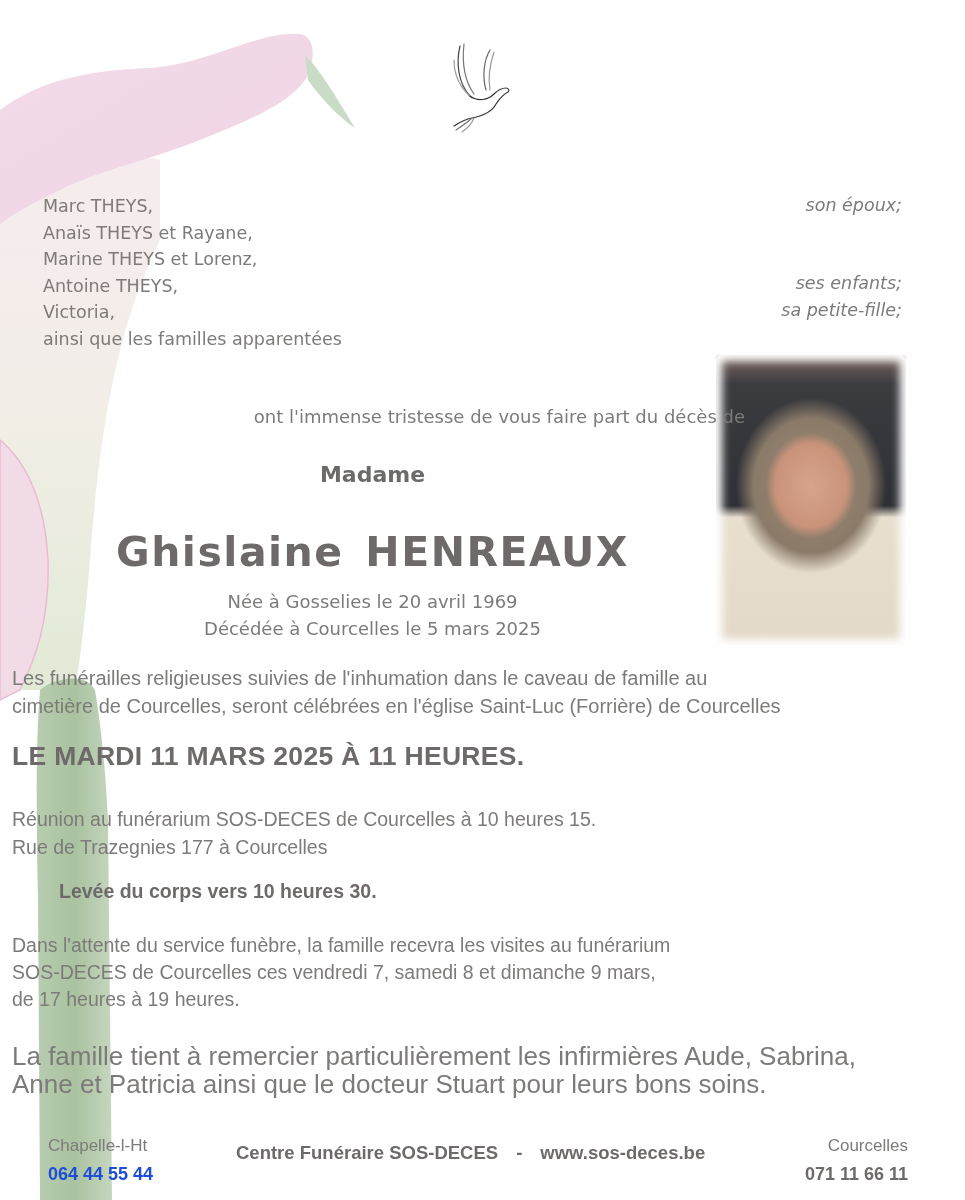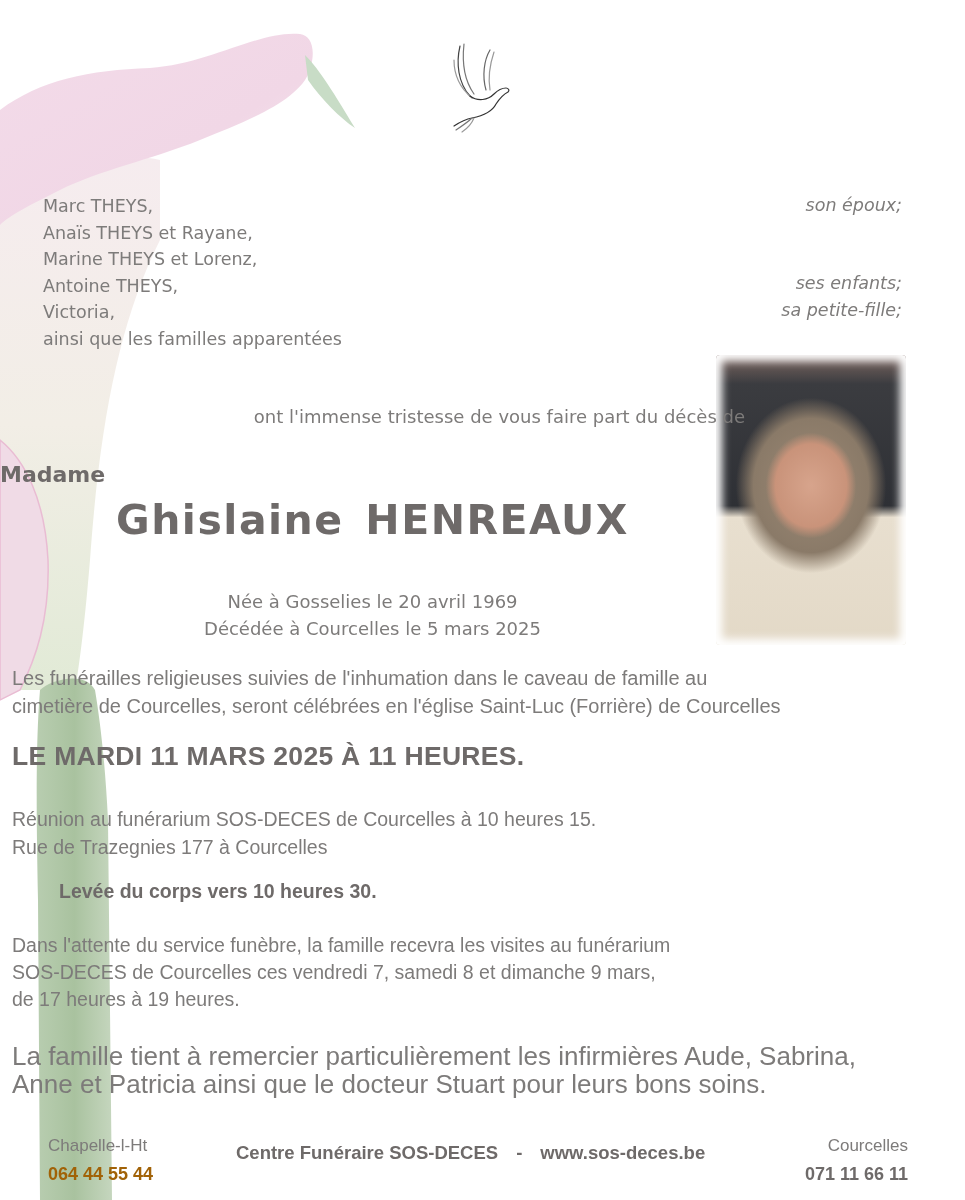--- a/index.html
+++ b/index.html
@@ -23,34 +23,34 @@
     .photo { left: 716px; top: 355px; width: 190px; height: 290px; border-radius: 4px;
       background:
         radial-gradient(ellipse 34% 26% at 50% 45%, #d7a48c 0%, #c9937a 55%, rgba(201,147,122,0) 70%),
         radial-gradient(ellipse 55% 42% at 50% 45%, #9d8a76 0%, #8a7a68 55%, rgba(138,122,104,0) 72%),
         linear-gradient(180deg, #7b6660 0%, #3b3c40 10%, #2e3035 52%, #e8dfcf 56%, #e3d9c7 100%);
       box-shadow: 0 0 8px 6px #ffffff inset;
       filter: blur(0.3px);
     }
 
     .intro { left: 0; width: 745px; top: 406px; text-align: right; font-size: 18px; color: #7d7b7a; }
-    .madame { left: 0; width: 745px; top: 462px; font-size: 22px; font-weight: bold; color: #6e6a69; }
-    .fullname { left: 0; width: 745px; top: 496px; text-align: center; font-size: 41px; font-weight: bold; color: #6e6a69; letter-spacing: 1.5px; word-spacing: 6px; }
+    .madame { left: 0; width: 745px; top: 462px; text-align: center; font-size: 22px; font-weight: bold; color: #6e6a69; }
+    .fullname { left: 0; width: 745px; top: 528px; text-align: center; font-size: 41px; font-weight: bold; color: #6e6a69; letter-spacing: 1.5px; word-spacing: 6px; }
     .born { left: 0; width: 745px; top: 588px; text-align: center; font-size: 18px; line-height: 27px; color: #7d7b7a; }
 
     .center-block { left: 12px; width: 965px; text-align: left; font-family: "Liberation Sans", sans-serif; color: #7d7b7a; }
     .funeral { top: 664px; font-size: 20px; line-height: 28px; }
     .ceremony { top: 741px; font-size: 26.5px; font-weight: bold; color: #6e6a69; letter-spacing: 0.3px; }
     .meeting { top: 805px; font-size: 19.5px; line-height: 28px; }
     .levee { top: 880px; font-size: 19.5px; font-weight: bold; color: #6e6a69; padding-left: 47px; }
     .visits { top: 932px; font-size: 19.5px; line-height: 27px; }
     .thanks { top: 1042px; font-size: 26px; line-height: 28px; }
 
     .footer-left { left: 48px; top: 1132px; font-family: "Liberation Sans", sans-serif; font-size: 17px; line-height: 28px; color: #7d7b7a; }
-    .footer-left .phone { font-weight: bold; font-size: 18px; color: #a16207; }
+    .footer-left .phone { font-weight: bold; font-size: 18px; color: #1d4ed8; }
     .footer-center { left: 236px; top: 1142px; font-family: "Liberation Sans", sans-serif; font-size: 18.5px; font-weight: bold; color: #6e6a69; white-space: nowrap; }
     .footer-center .sep { display: inline-block; margin: 0 18px; }
     .footer-right { right: 57px; top: 1132px; text-align: right; font-family: "Liberation Sans", sans-serif; font-size: 17px; line-height: 28px; color: #7d7b7a; }
     .footer-right .phone { font-weight: bold; font-size: 18px; color: #6e6a69; }
   </style>
 </head>
 <body>
 
 <svg class="lily" viewBox="0 0 380 1200" preserveAspectRatio="none">
   <defs>

